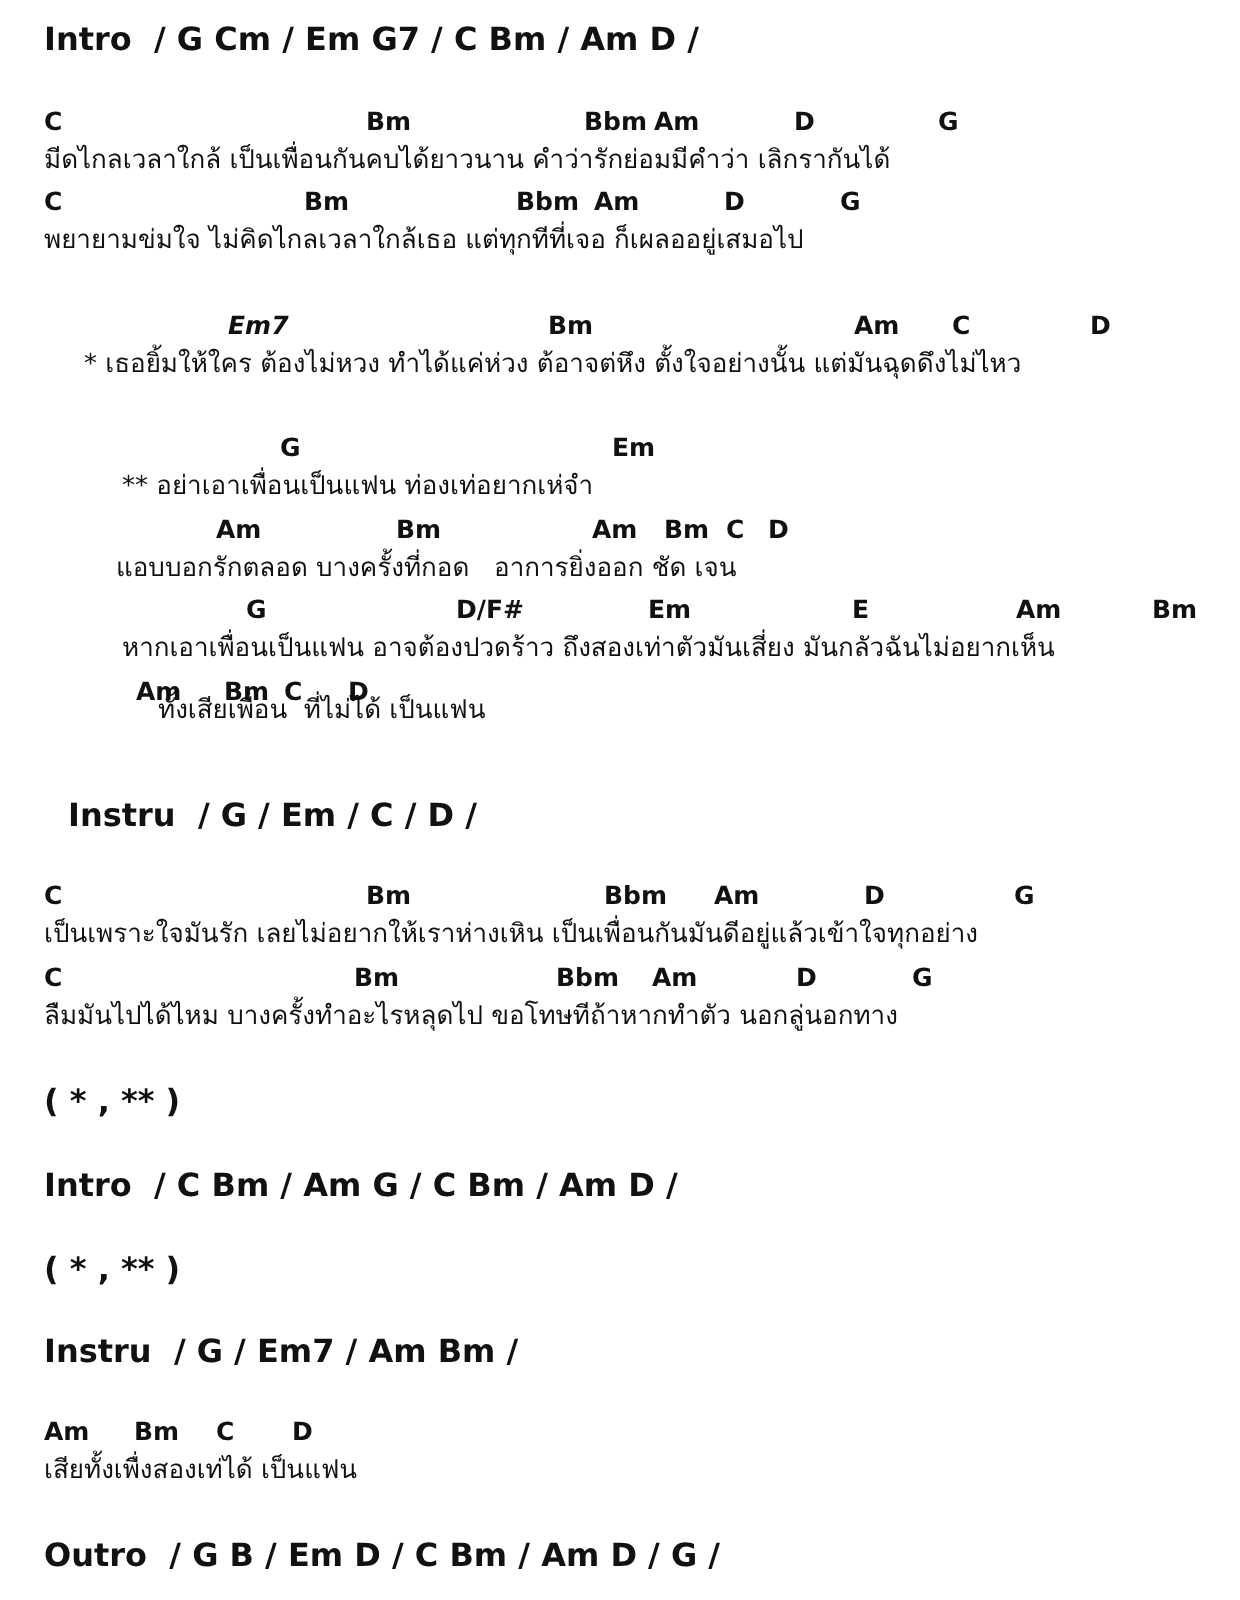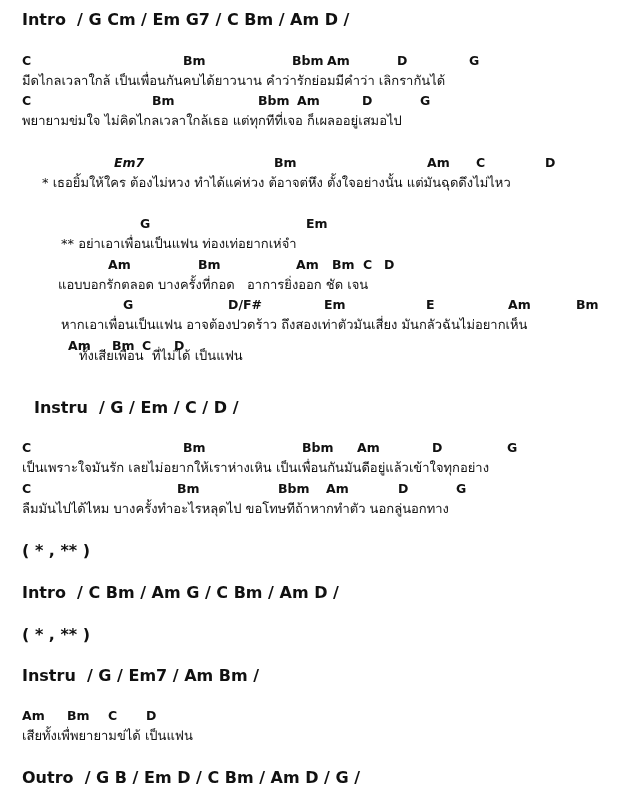--- a/index.html
+++ b/index.html
@@ -63,15 +63,15 @@
 <div class="line lyric" style="left:22px; top:460px;">เป็นเพราะใจมันรัก เลยไม่อยากให้เราห่างเหิน เป็นเพื่อนกันมันดีอยู่แล้วเข้าใจทุกอย่าง</div>
 <div class="line chord" style="left:0; top:481px; width:620px; height:16px;"><span class="c" style="left: 22px;">C</span><span class="c" style="left: 177px;">Bm</span><span class="c" style="left: 278px;">Bbm</span><span class="c" style="left: 326px;">Am</span><span class="c" style="left: 398px;">D</span><span class="c" style="left: 456px;">G</span></div>
 <div class="line lyric" style="left:22px; top:501px;">ลืมมันไปได้ไหม บางครั้งทำอะไรหลุดไป ขอโทษทีถ้าหากทำตัว นอกลู่นอกทาง</div>
 
 <div class="line section" style="left:22px; top:543px;">( * , ** )</div>
 <div class="line section" style="left:22px; top:585px;">Intro  / C Bm / Am G / C Bm / Am D /</div>
 <div class="line section" style="left:22px; top:627px;">( * , ** )</div>
 <div class="line section" style="left:22px; top:668px;">Instru  / G / Em7 / Am Bm /</div>
 
 <div class="line chord" style="left:0; top:708px; width:620px; height:16px;"><span class="c" style="left: 22px;">Am</span><span class="c" style="left: 67px;">Bm</span><span class="c" style="left: 108px;">C</span><span class="c" style="left: 146px;">D</span></div>
-<div class="line lyric" style="left:22px; top:728px;">เสียทั้งเพื่พยายามข่ได้ เป็นแฟน</div>
+<div class="line lyric" style="left:22px; top:728px;">เสียทั้งเพื่งสองเท่ได้ เป็นแฟน</div>
 
 <div class="line section" style="left:22px; top:770px;">Outro  / G B / Em D / C Bm / Am D / G /</div>
 
 </body></html>

